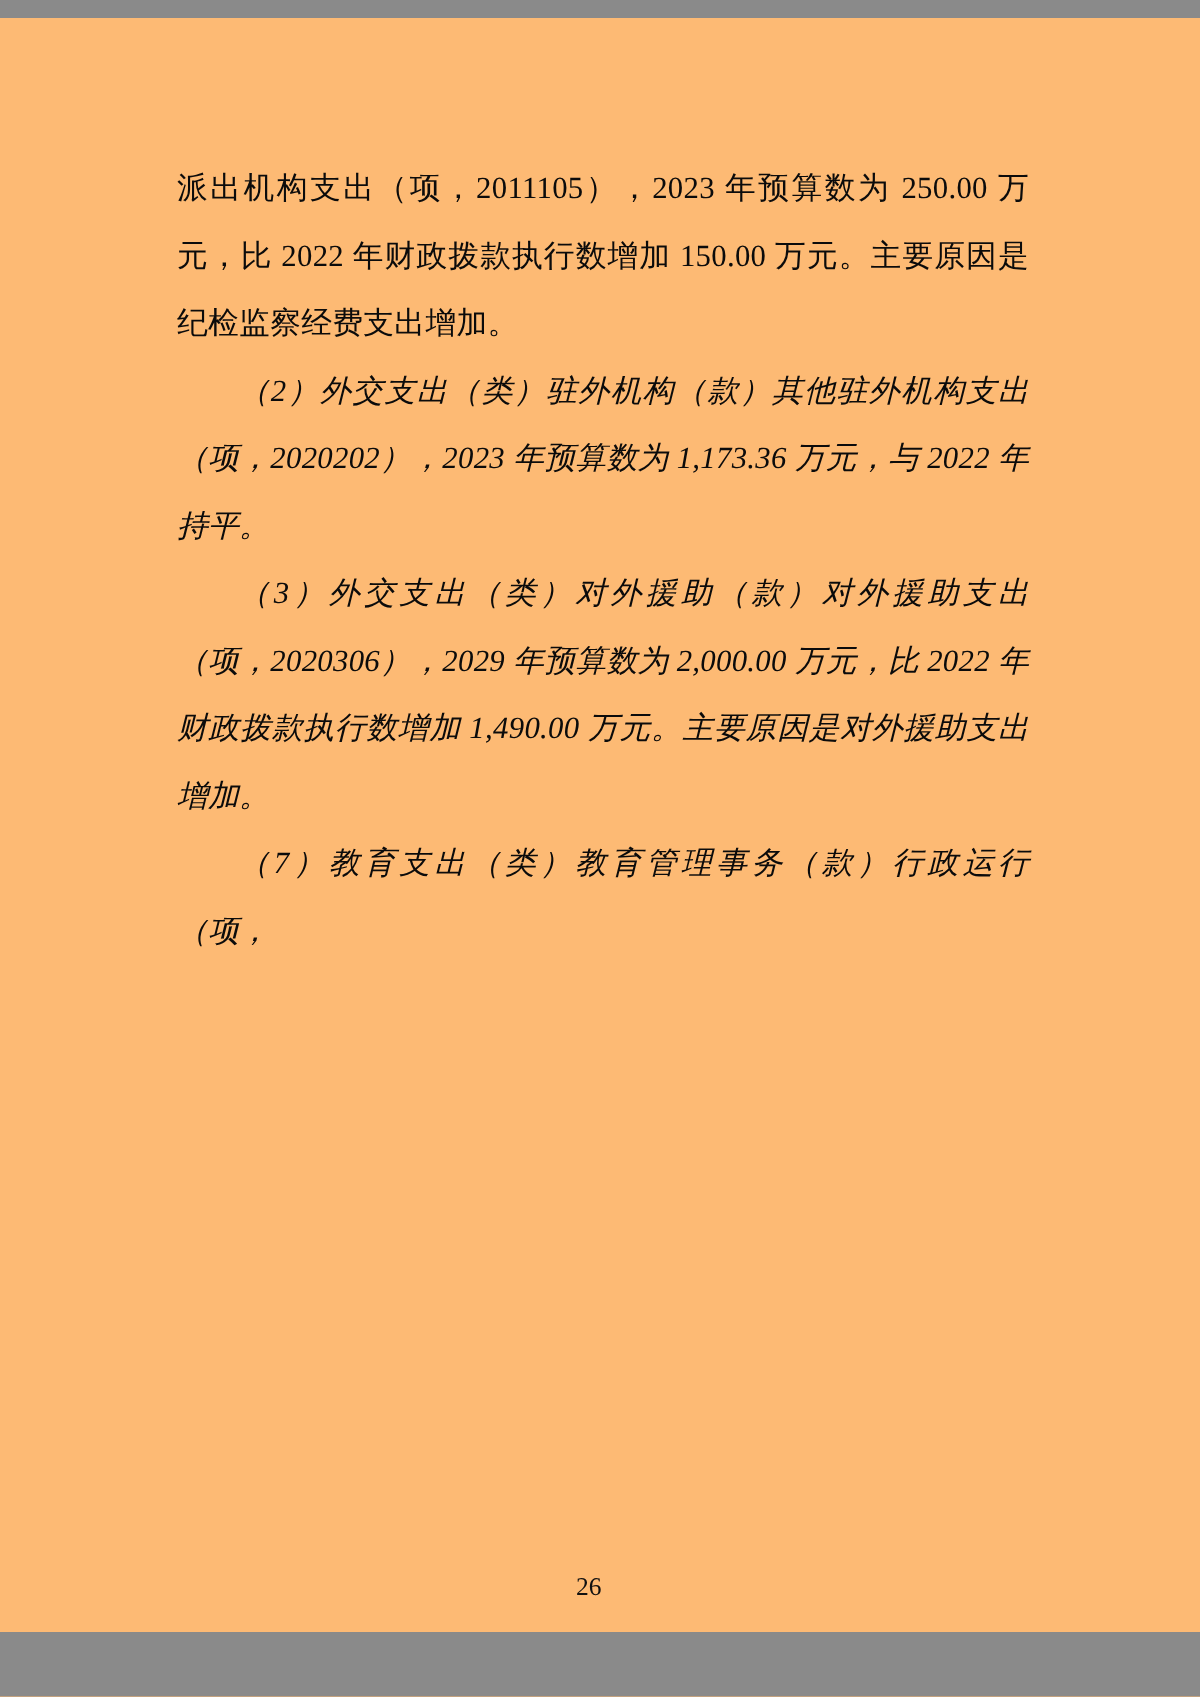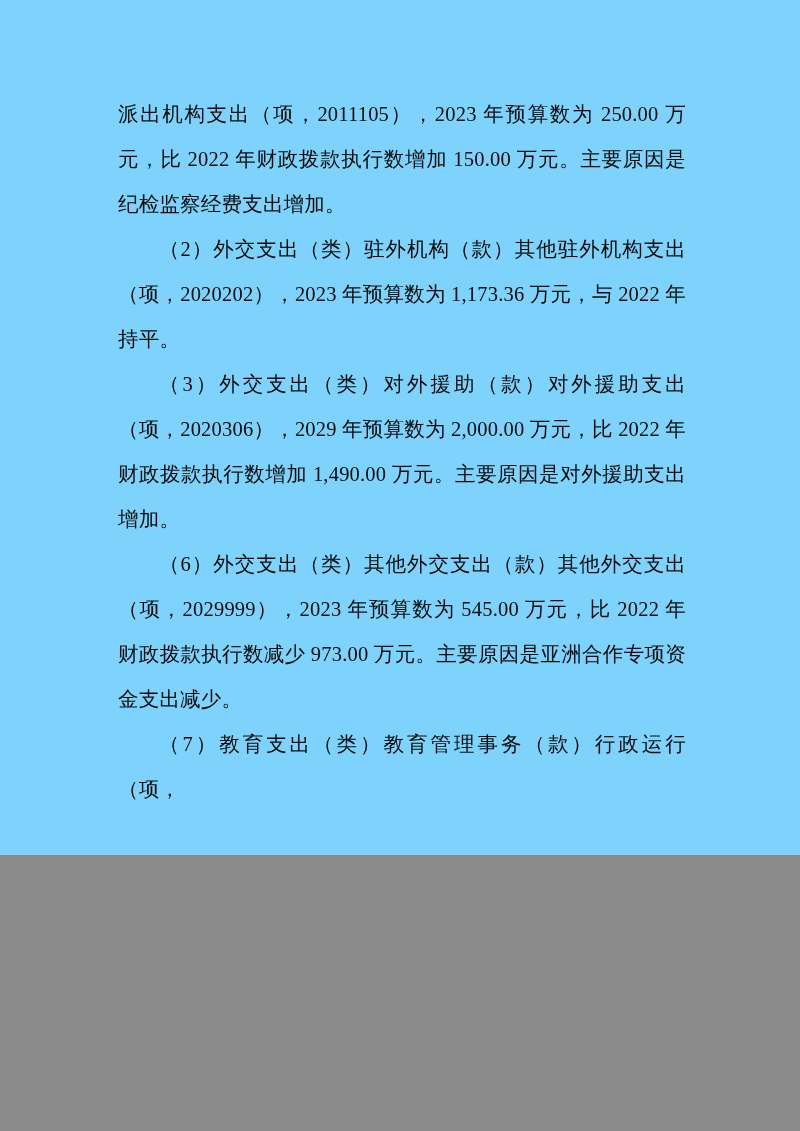--- a/index.html
+++ b/index.html
@@ -2,24 +2,24 @@
 <html><head>
 <meta charset="utf-8">
 <style>
   html, body {
     margin: 0;
     padding: 0;
     background: #8a8a8a;
   }
   .page {
     width: 800px;
-    height: 855px;
-    background: #7dd3fc;
+    height: 1076px;
+    background: #fdba74;
     position: relative;
-    margin: 0 auto;
+    margin: 12px auto;
     overflow: hidden;
     box-sizing: border-box;
   }
   .content {
     position: absolute;
     left: 118px;
     top: 92px;
     width: 568px;
   }
   .para {
@@ -27,37 +27,37 @@
     font-size: 20.5px;
     line-height: 45px;
     color: #0b0b0b;
     text-align: justify;
     text-justify: inter-ideograph;
     margin: 0 0 0 0;
     letter-spacing: 0.2px;
   }
   .para.indent {
     text-indent: 41px;
+    font-style: italic;
   }
   .page-number {
     position: absolute;
     left: 0;
     right: 15px;
     top: 1036px;
     text-align: center;
     font-family: "Liberation Serif", "DejaVu Serif", serif;
     font-size: 17px;
     color: #111;
   }
 </style>
 </head>
 <body>
 
 <div class="page">
   <div class="content">
     <p class="para">派出机构支出（项，2011105），2023 年预算数为 250.00 万元，比 2022 年财政拨款执行数增加 150.00 万元。主要原因是纪检监察经费支出增加。</p>
     <p class="para indent">（2）外交支出（类）驻外机构（款）其他驻外机构支出（项，2020202），2023 年预算数为 1,173.36 万元，与 2022 年持平。</p>
     <p class="para indent">（3）外交支出（类）对外援助（款）对外援助支出（项，2020306），2029 年预算数为 2,000.00 万元，比 2022 年财政拨款执行数增加 1,490.00 万元。主要原因是对外援助支出增加。</p>
-    <p class="para indent">（6）外交支出（类）其他外交支出（款）其他外交支出（项，2029999），2023 年预算数为 545.00 万元，比 2022 年财政拨款执行数减少 973.00 万元。主要原因是亚洲合作专项资金支出减少。</p>
     <p class="para indent">（7）教育支出（类）教育管理事务（款）行政运行（项，</p>
   </div>
   <div class="page-number">26</div>
 </div>
 
 </body></html>

